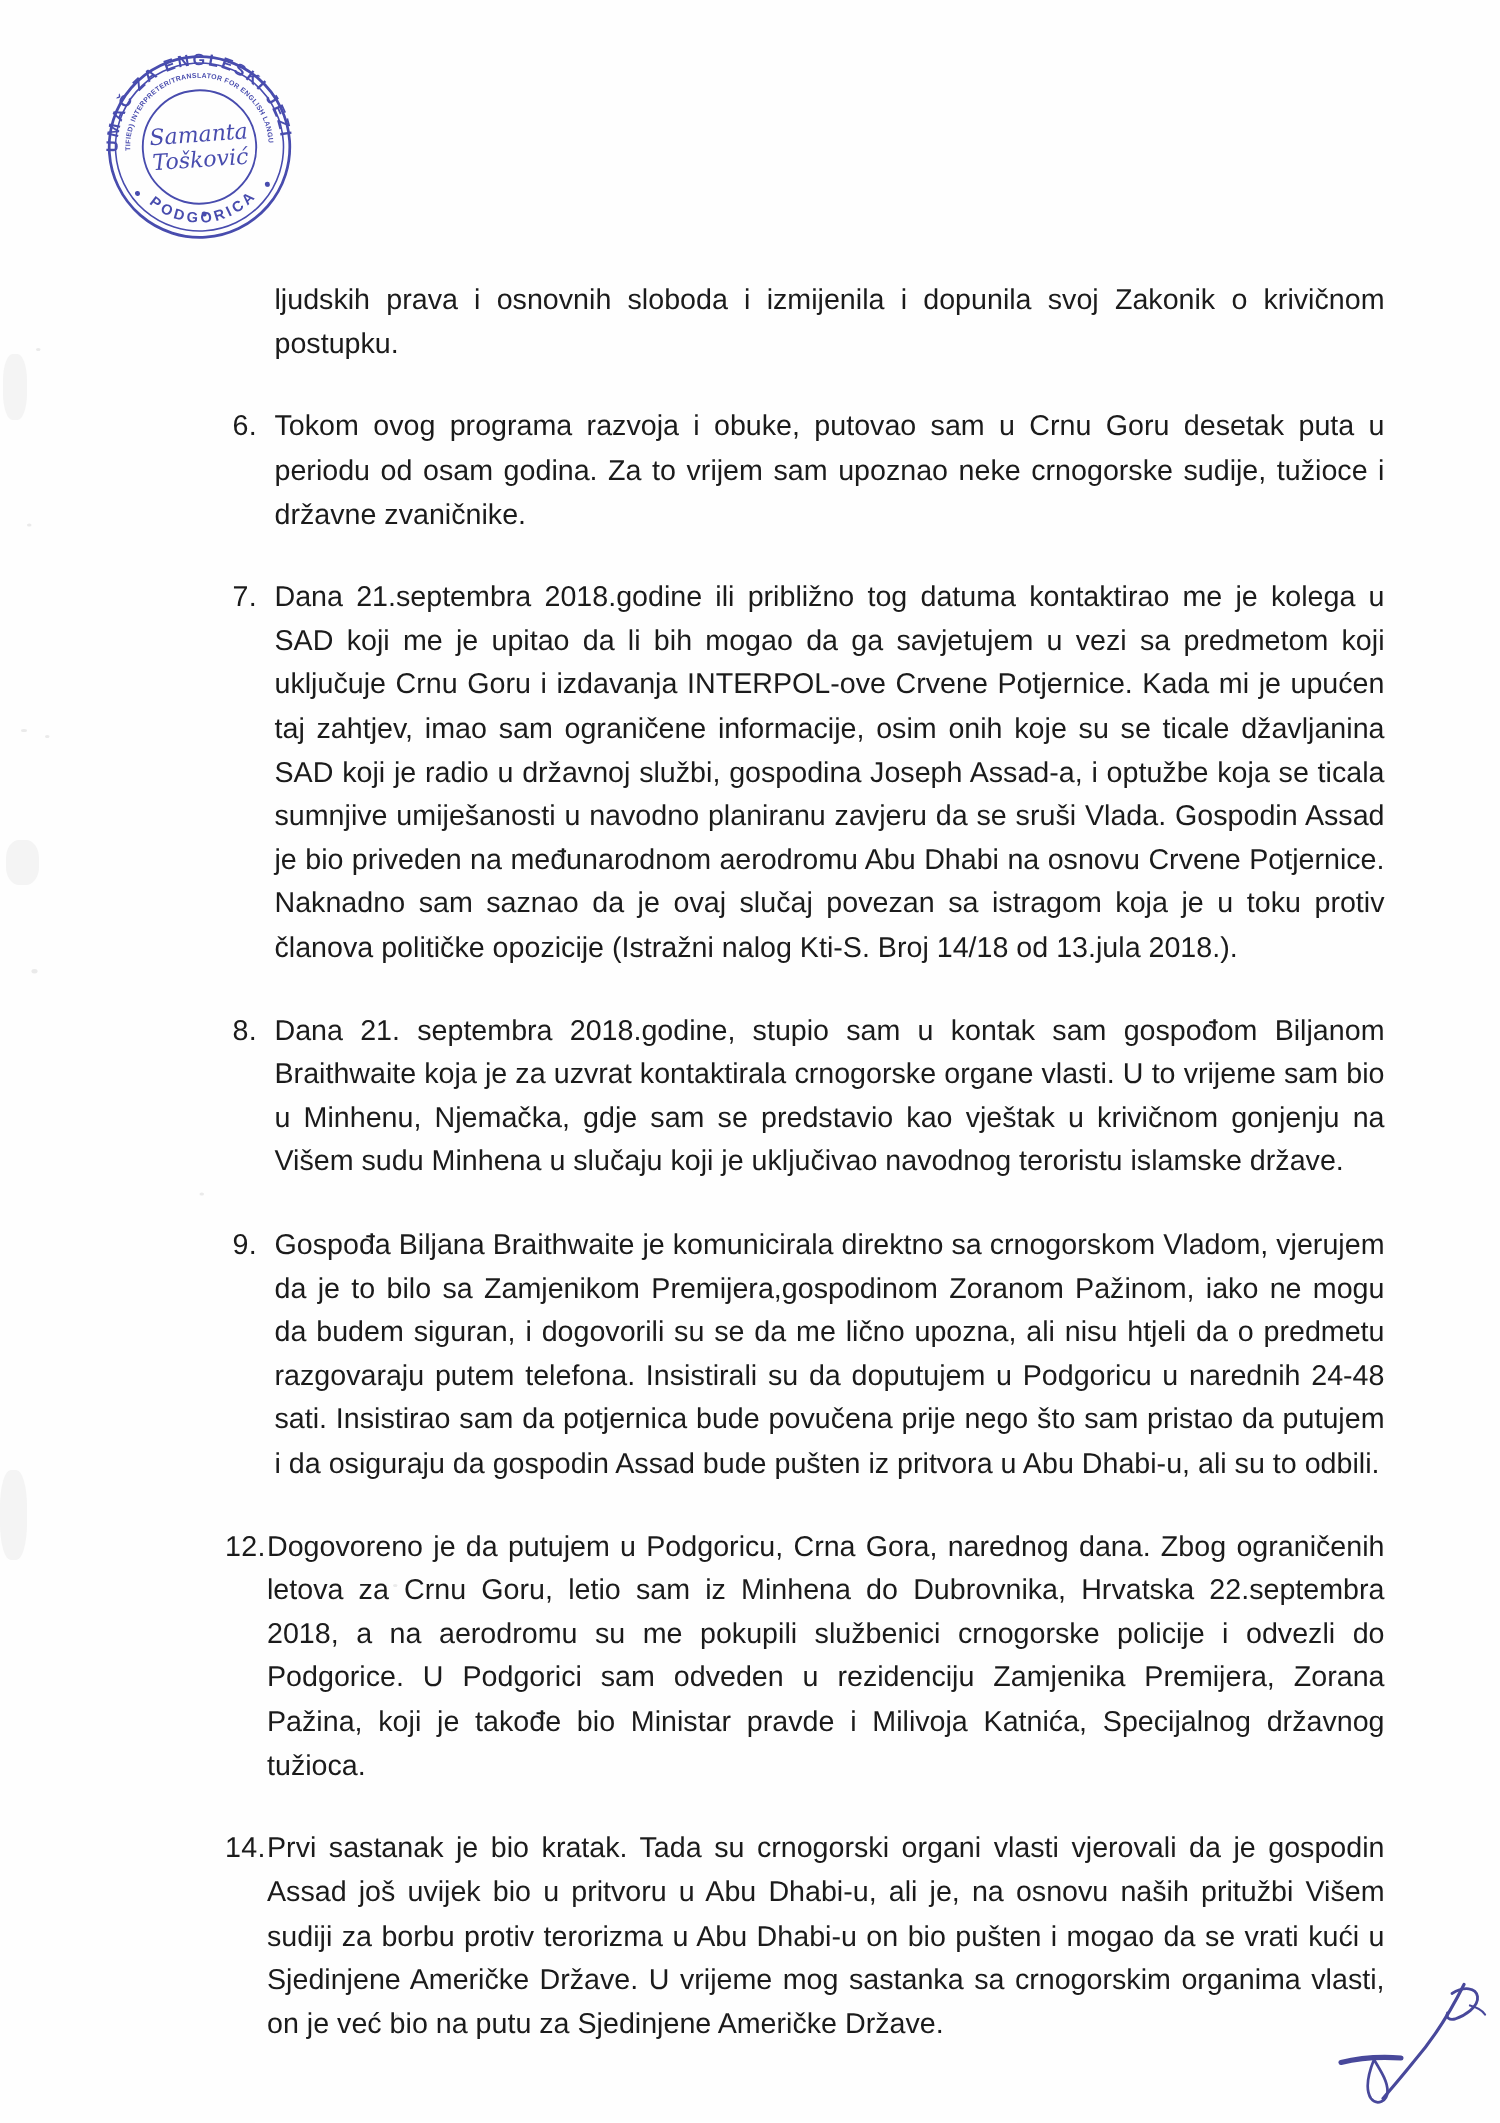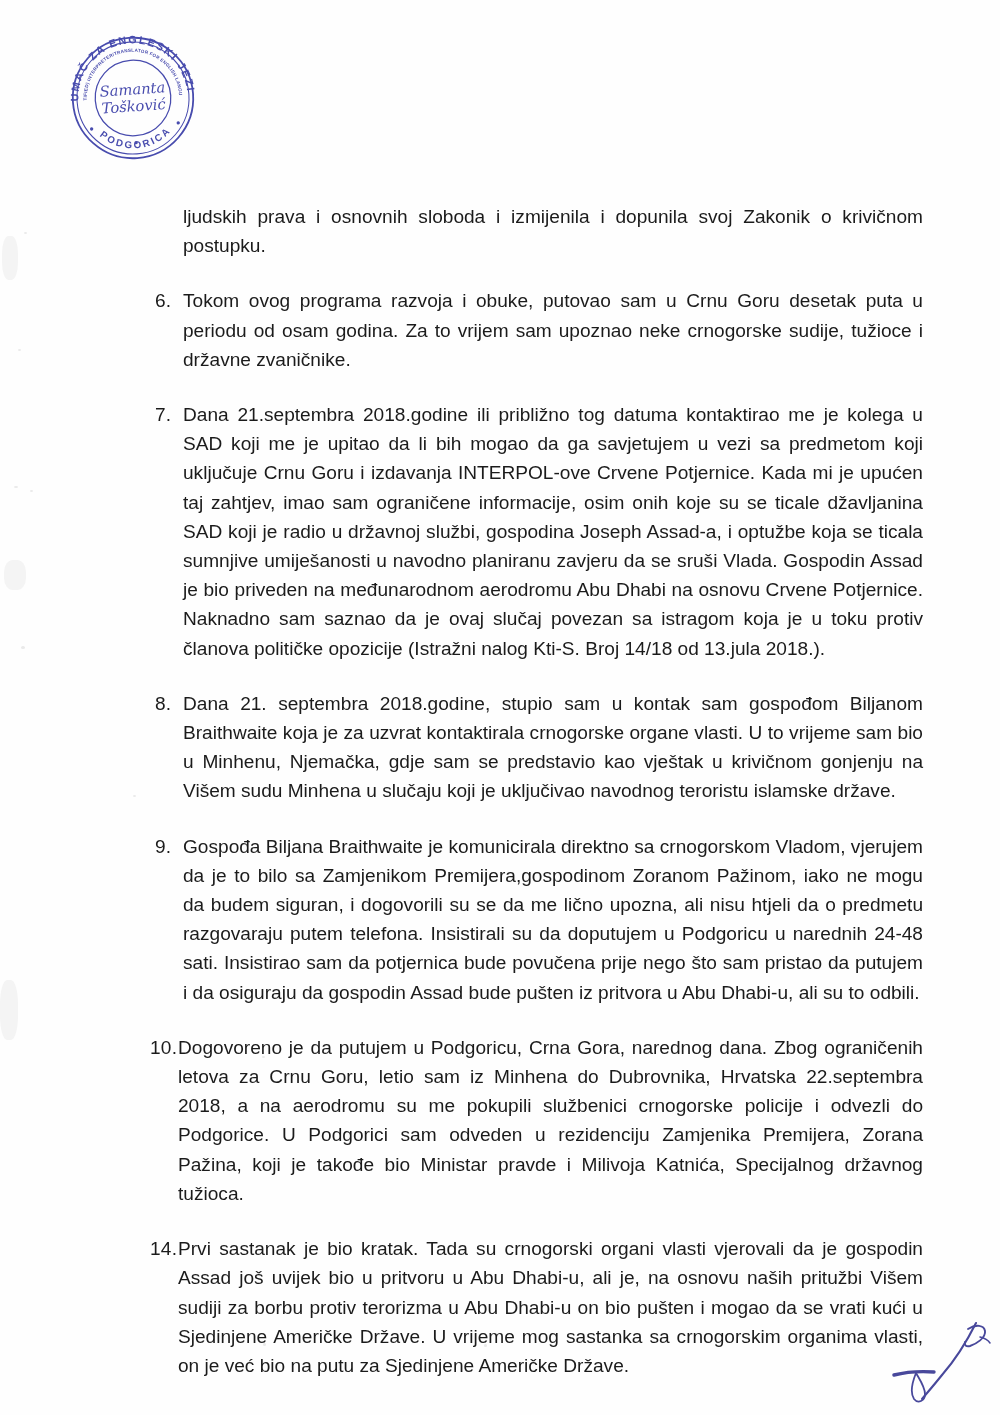--- a/index.html
+++ b/index.html
@@ -50,21 +50,21 @@
     top: 186px;
     width: 768px;
     color: #1b1b1b;
     font-size: 19.1px;
     line-height: 29.2px;
     text-align: justify;
     text-justify: inter-word;
     -webkit-font-smoothing: antialiased;
   }
   .para {
-    margin: 16px 0 0 0;
+    margin: 0 0 0 0;
     text-align: justify;
     text-justify: inter-word;
   }
   
   .para.cont {
     padding-left: 28px;
     margin-bottom: 26px;
   }
   
   .item {
@@ -180,21 +180,21 @@
       <span class="num">8.</span>
       <span class="txt">Dana 21. septembra 2018.godine, stupio sam u kontak sam gospođom Biljanom Braithwaite koja je za uzvrat kontaktirala crnogorske organe vlasti. U to vrijeme sam bio u Minhenu, Njemačka, gdje sam se predstavio kao vještak u krivičnom gonjenju na Višem sudu Minhena u slučaju koji je uključivao navodnog teroristu islamske države.</span>
     </div>
 
     <div class="item">
       <span class="num">9.</span>
       <span class="txt">Gospođa Biljana Braithwaite je komunicirala direktno sa crnogorskom Vladom, vjerujem da je to bilo sa Zamjenikom Premijera,gospodinom Zoranom Pažinom, iako ne mogu da budem siguran, i dogovorili su se da me lično upozna, ali nisu htjeli da o predmetu razgovaraju putem telefona. Insistirali su da doputujem u Podgoricu u narednih 24-48 sati. Insistirao sam da potjernica bude povučena prije nego što sam pristao da putujem i da osiguraju da gospodin Assad bude pušten iz pritvora u Abu Dhabi-u, ali su to odbili.</span>
     </div>
 
     <div class="item wide">
-      <span class="num">10.</span>
+      <span class="num">12.</span>
       <span class="txt">Dogovoreno je da putujem u Podgoricu, Crna Gora, narednog dana. Zbog ograničenih letova za Crnu Goru, letio sam iz Minhena do Dubrovnika, Hrvatska 22.septembra 2018, a na aerodromu su me pokupili službenici crnogorske policije i odvezli do Podgorice. U Podgorici sam odveden u rezidenciju Zamjenika Premijera, Zorana Pažina, koji je takođe bio Ministar pravde i Milivoja Katnića, Specijalnog državnog tužioca.</span>
     </div>
 
     <div class="item wide">
       <span class="num">14.</span>
       <span class="txt">Prvi sastanak je bio kratak. Tada su crnogorski organi vlasti vjerovali da je gospodin Assad još uvijek bio u pritvoru u Abu Dhabi-u, ali je, na osnovu naših pritužbi Višem sudiji za borbu protiv terorizma u Abu Dhabi-u on bio pušten i mogao da se vrati kući u Sjedinjene Američke Države. U vrijeme mog sastanka sa crnogorskim organima vlasti, on je već bio na putu za Sjedinjene Američke Države.</span>
     </div>
 
   </div>
 

